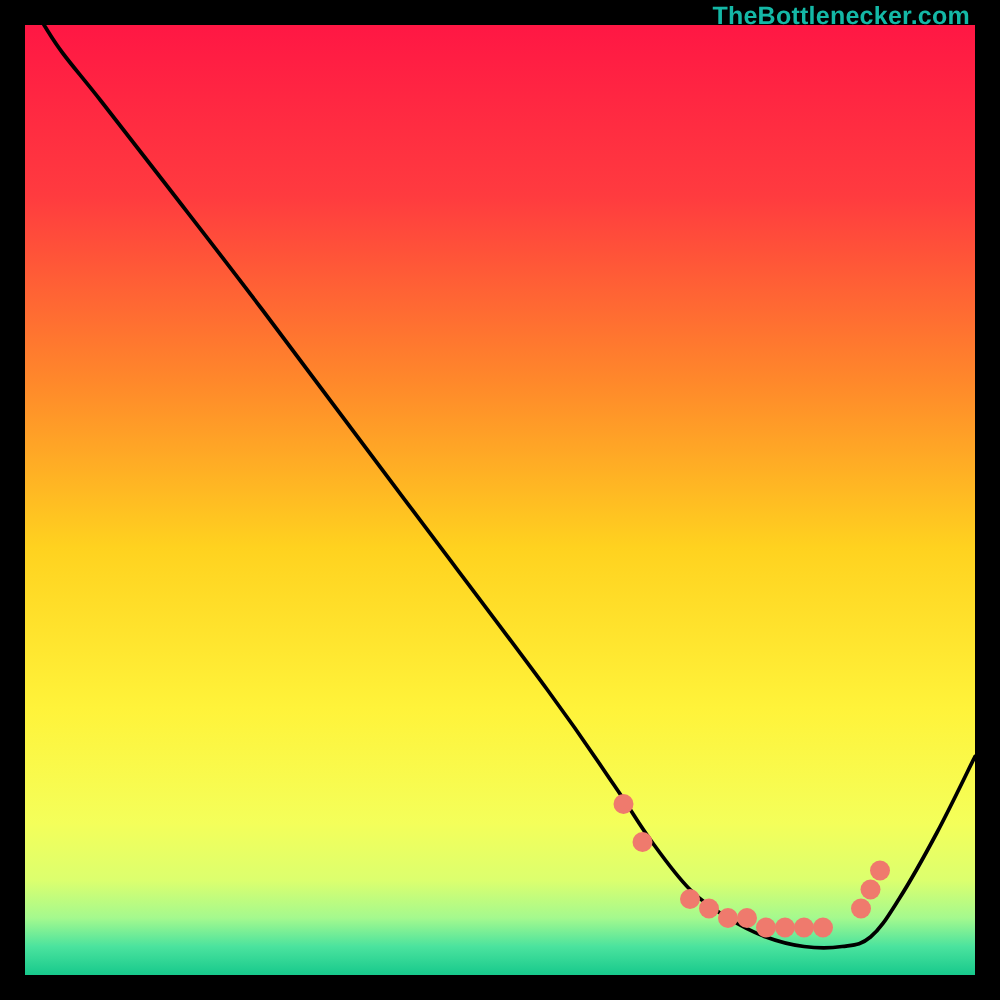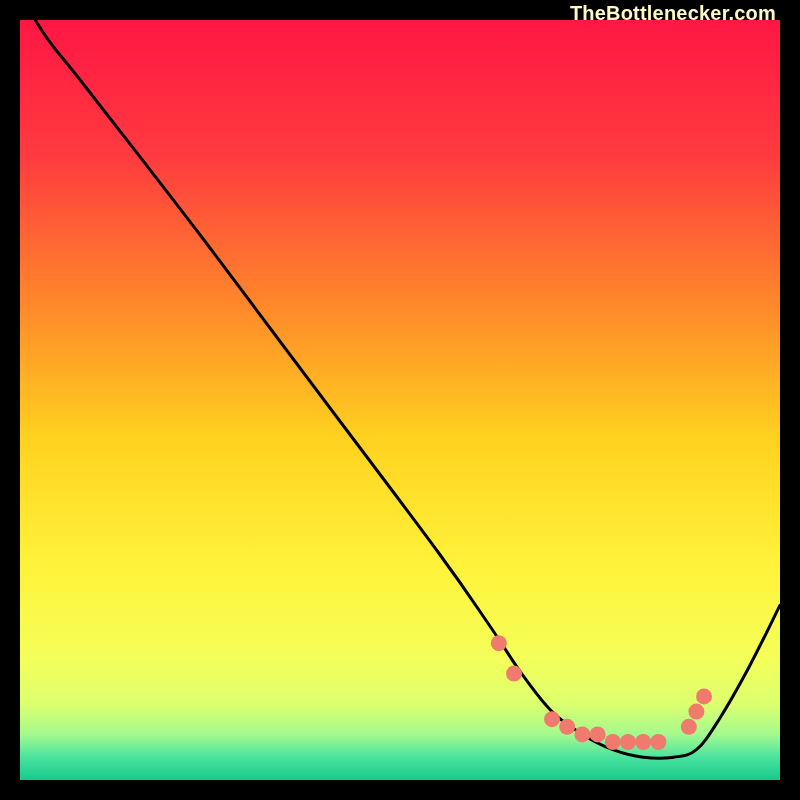--- a/index.html
+++ b/index.html
@@ -40,21 +40,21 @@
     width: 100%;
     height: 100%;
   }
   .attribution {
     position: absolute;
     top: 2px;
     right: 24px;
     font-family: Arial, Helvetica, sans-serif;
     font-size: 20px;
     font-weight: bold;
-    color: #fef9c3;
+    color: #14b8a6;
     letter-spacing: 0.2px;
   }
 </style>
 </head>
 <body>
 
 <div class="frame">
   <div class="attribution">TheBottlenecker.com</div>
 
   <div class="plot">

